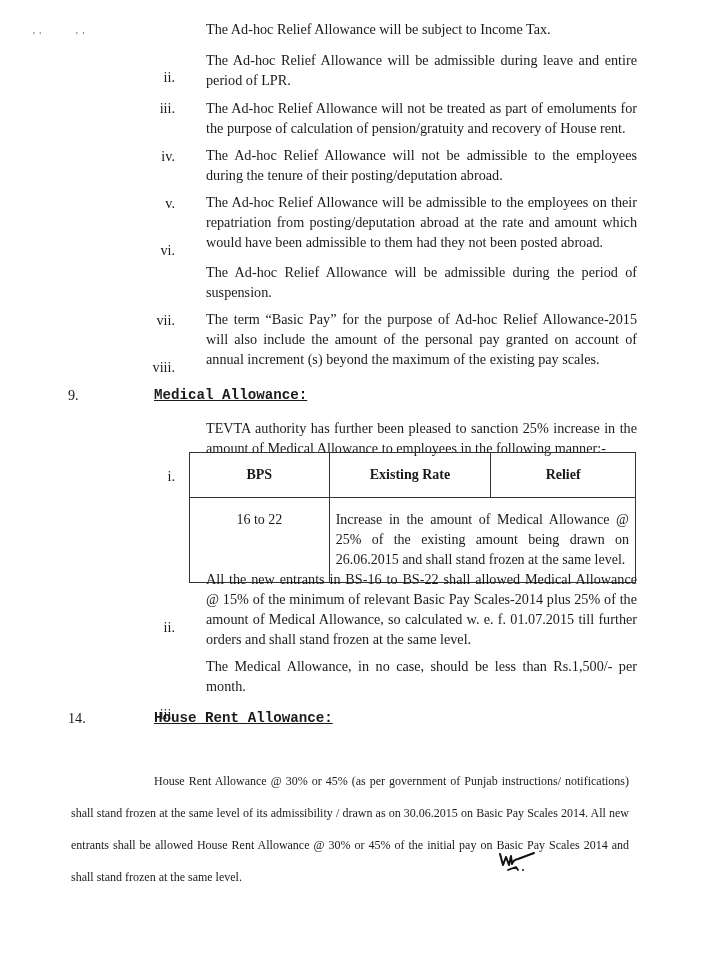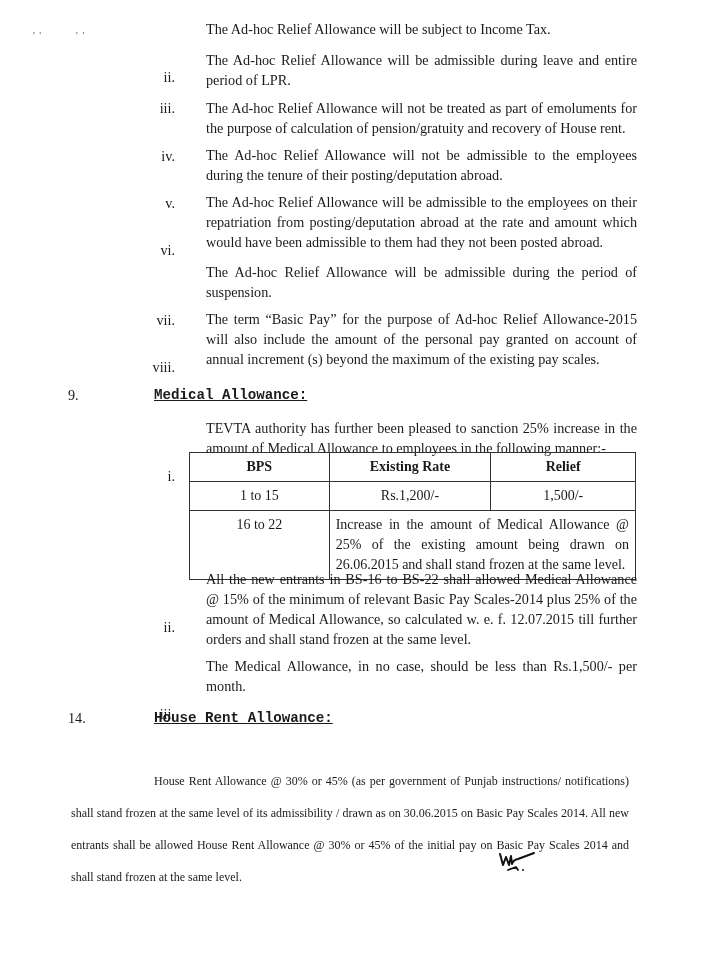--- a/index.html
+++ b/index.html
@@ -23,21 +23,21 @@
   .list-item .num { line-height: 20px; margin-top: 48px; }
 
   .sec-num { position: absolute; left: 68px; line-height: 20px; }
   .sec-title { position: absolute; left: 154px; line-height: 20px; font-weight: bold; text-decoration: underline; font-family: Liberation Mono, monospace; }
 
   .med-table {
     position: absolute; left: 189px; top: 452px; width: 447px;
     border-collapse: collapse; font-size: 14px;
   }
   .med-table th, .med-table td {
-    border: 1.2px solid #333; padding: 4px 6px; line-height: 20px; vertical-align: top;
+    border: 1.2px solid #333; padding: 12px 6px; line-height: 20px; vertical-align: top;
   }
   .med-table th { font-weight: bold; text-align: center; }
   .med-table td.c { text-align: center; }
   .med-table td.j { text-align: justify; text-align-last: left; }
 
   .hra-para {
     position: absolute; left: 71px; width: 558px; top: 765px;
     font-size: 12px; line-height: 32px; text-align: justify; text-indent: 83px;
     text-align-last: left;
   }
@@ -97,34 +97,29 @@
       </colgroup>
     <thead>
       <tr>
         <th>BPS</th>
         <th>Existing Rate</th>
         <th>Relief</th>
       </tr>
     </thead>
     <tbody>
       <tr>
-        <td class="c">1 to 15</td>
-        <td class="c">Rs.1,200/-</td>
-        <td class="c">1,500/-</td>
-      </tr>
-      <tr>
         <td class="c">16 to 22</td>
         <td class="j" colspan="2">Increase in the amount of Medical Allowance @ 25% of the existing amount being drawn on 26.06.2015 and shall stand frozen at the same level.</td>
       </tr>
     </tbody>
   </table>
 
   <div class="list-item" style="top:569px">
     <span class="num">ii.</span>
-    <span class="txt">All the new entrants in BS-16 to BS-22 shall allowed Medical Allowance @ 15% of the minimum of relevant Basic Pay Scales-2014 plus 25% of the amount of Medical Allowance, so calculated w. e. f. 12.07.2015 till further orders and shall stand frozen at the same level.</span>
+    <span class="txt">All the new entrants in BS-16 to BS-22 shall allowed Medical Allowance @ 15% of the minimum of relevant Basic Pay Scales-2014 plus 25% of the amount of Medical Allowance, so calculated w. e. f. 01.07.2015 till further orders and shall stand frozen at the same level.</span>
   </div>
   <div class="list-item" style="top:656px">
     <span class="num">iii.</span>
     <span class="txt">The Medical Allowance, in no case, should be less than Rs.1,500/- per month.</span>
   </div>
 
   <span class="sec-num" style="top:708px">14.</span>
   <span class="sec-title" style="top:708px">House Rent Allowance:</span>
 
   <p class="hra-para" style="margin:0">House Rent Allowance @ 30% or 45% (as per government of Punjab instructions/ notifications) shall stand frozen at the same level of its admissibility / drawn as on 30.06.2015 on Basic Pay Scales 2014. All new entrants shall be allowed House Rent Allowance @ 30% or 45% of the initial pay on Basic Pay Scales 2014 and shall stand frozen at the same level.</p>

